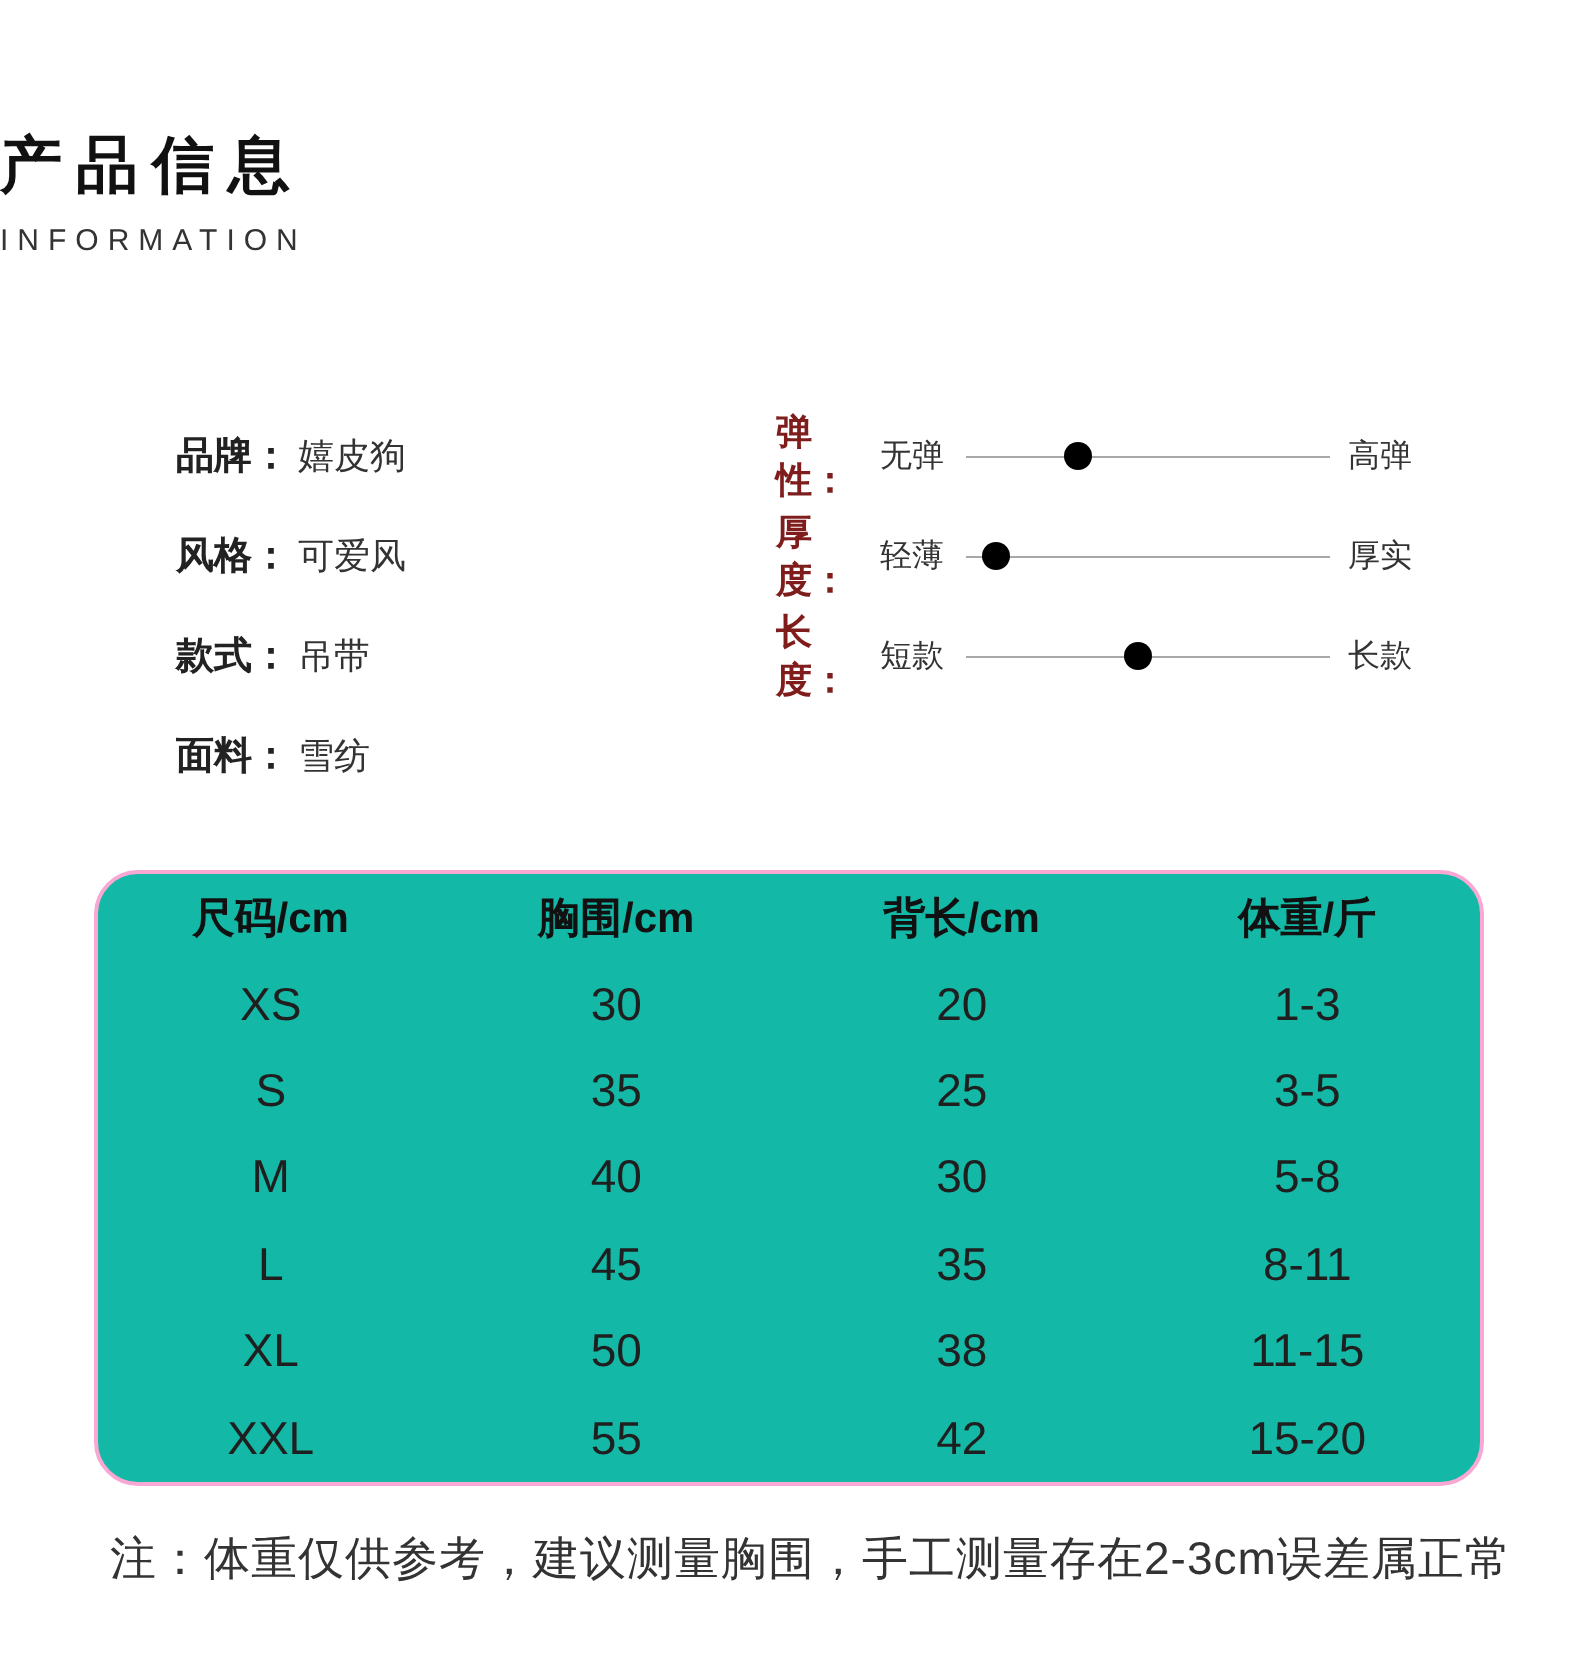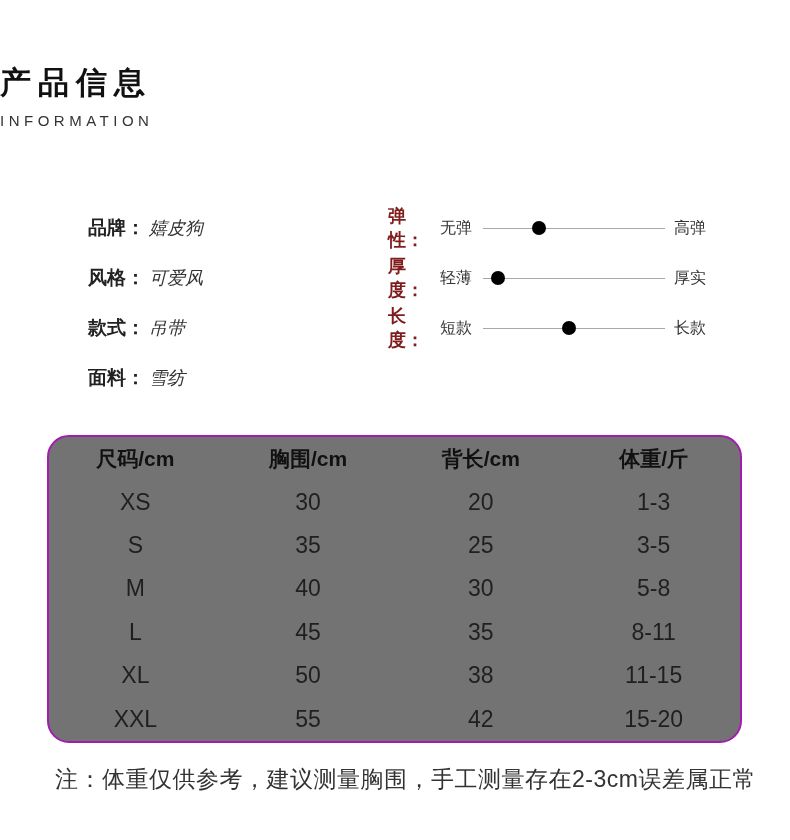--- a/index.html
+++ b/index.html
@@ -19,44 +19,44 @@
   }
   .subtitle {
     margin-top: 8px; font-size: 15px; font-weight: 400;
     letter-spacing: 4.5px; color: #333333;
   }
 
   
   .attrs { position: absolute; left: 83px; top: 203px; }
   .attr-row { height: 50px; display: flex; align-items: center; }
   .attr-label { font-size: 19px; font-weight: 600; color: #222222; width: 62px; text-align: right; }
-  .attr-value { font-size: 18px; font-weight: 400; color: #333333; margin-left: 4px; font-style: italic; }
+  .attr-value { font-size: 18px; font-weight: 400; color: #333333; margin-left: 4px; }
 
   .sliders { position: absolute; left: 388px; top: 203px; width: 318px; }
   .slider-row { height: 50px; display: flex; align-items: center; }
   .slider-label { font-size: 18px; font-weight: 700; color: #7f1d1d; width: 52px; flex: 0 0 auto; }
   .slider-min, .slider-max { font-size: 16px; color: #333333; flex: 0 0 auto; }
   .slider-min { margin-right: 11px; }
   .slider-max { margin-left: 9px; }
   .slider-track {
     position: relative; flex: 1 1 auto; height: 1px; background: #a8a8a8;
   }
   .slider-dot {
     position: absolute; top: 50%; width: 14px; height: 14px;
     border-radius: 50%; background: #000000;
     transform: translate(-50%, -50%);
   }
 
   
   .size-table {
     position: absolute; left: 47px; top: 435px;
     width: 695px; height: 308px;
-    border: 2px solid #a21caf; border-radius: 22px;
+    border: 2px solid #f9a8d4; border-radius: 22px;
     display: flex; flex-direction: column;
-    background: #737373;
+    background: #14b8a6;
   }
   .t-row { flex: 1 1 0; display: flex; align-items: center; }
   .t-cell { flex: 1 1 0; text-align: center; font-size: 23px; font-weight: 400; color: #1f1f1f; }
   .t-row.head .t-cell { font-size: 21px; font-weight: 600; color: #111111; }
 
   
   .note {
     position: absolute; left: 55px; top: 764px;
     font-size: 23px; color: #333333; letter-spacing: 0.5px;
     white-space: nowrap;

